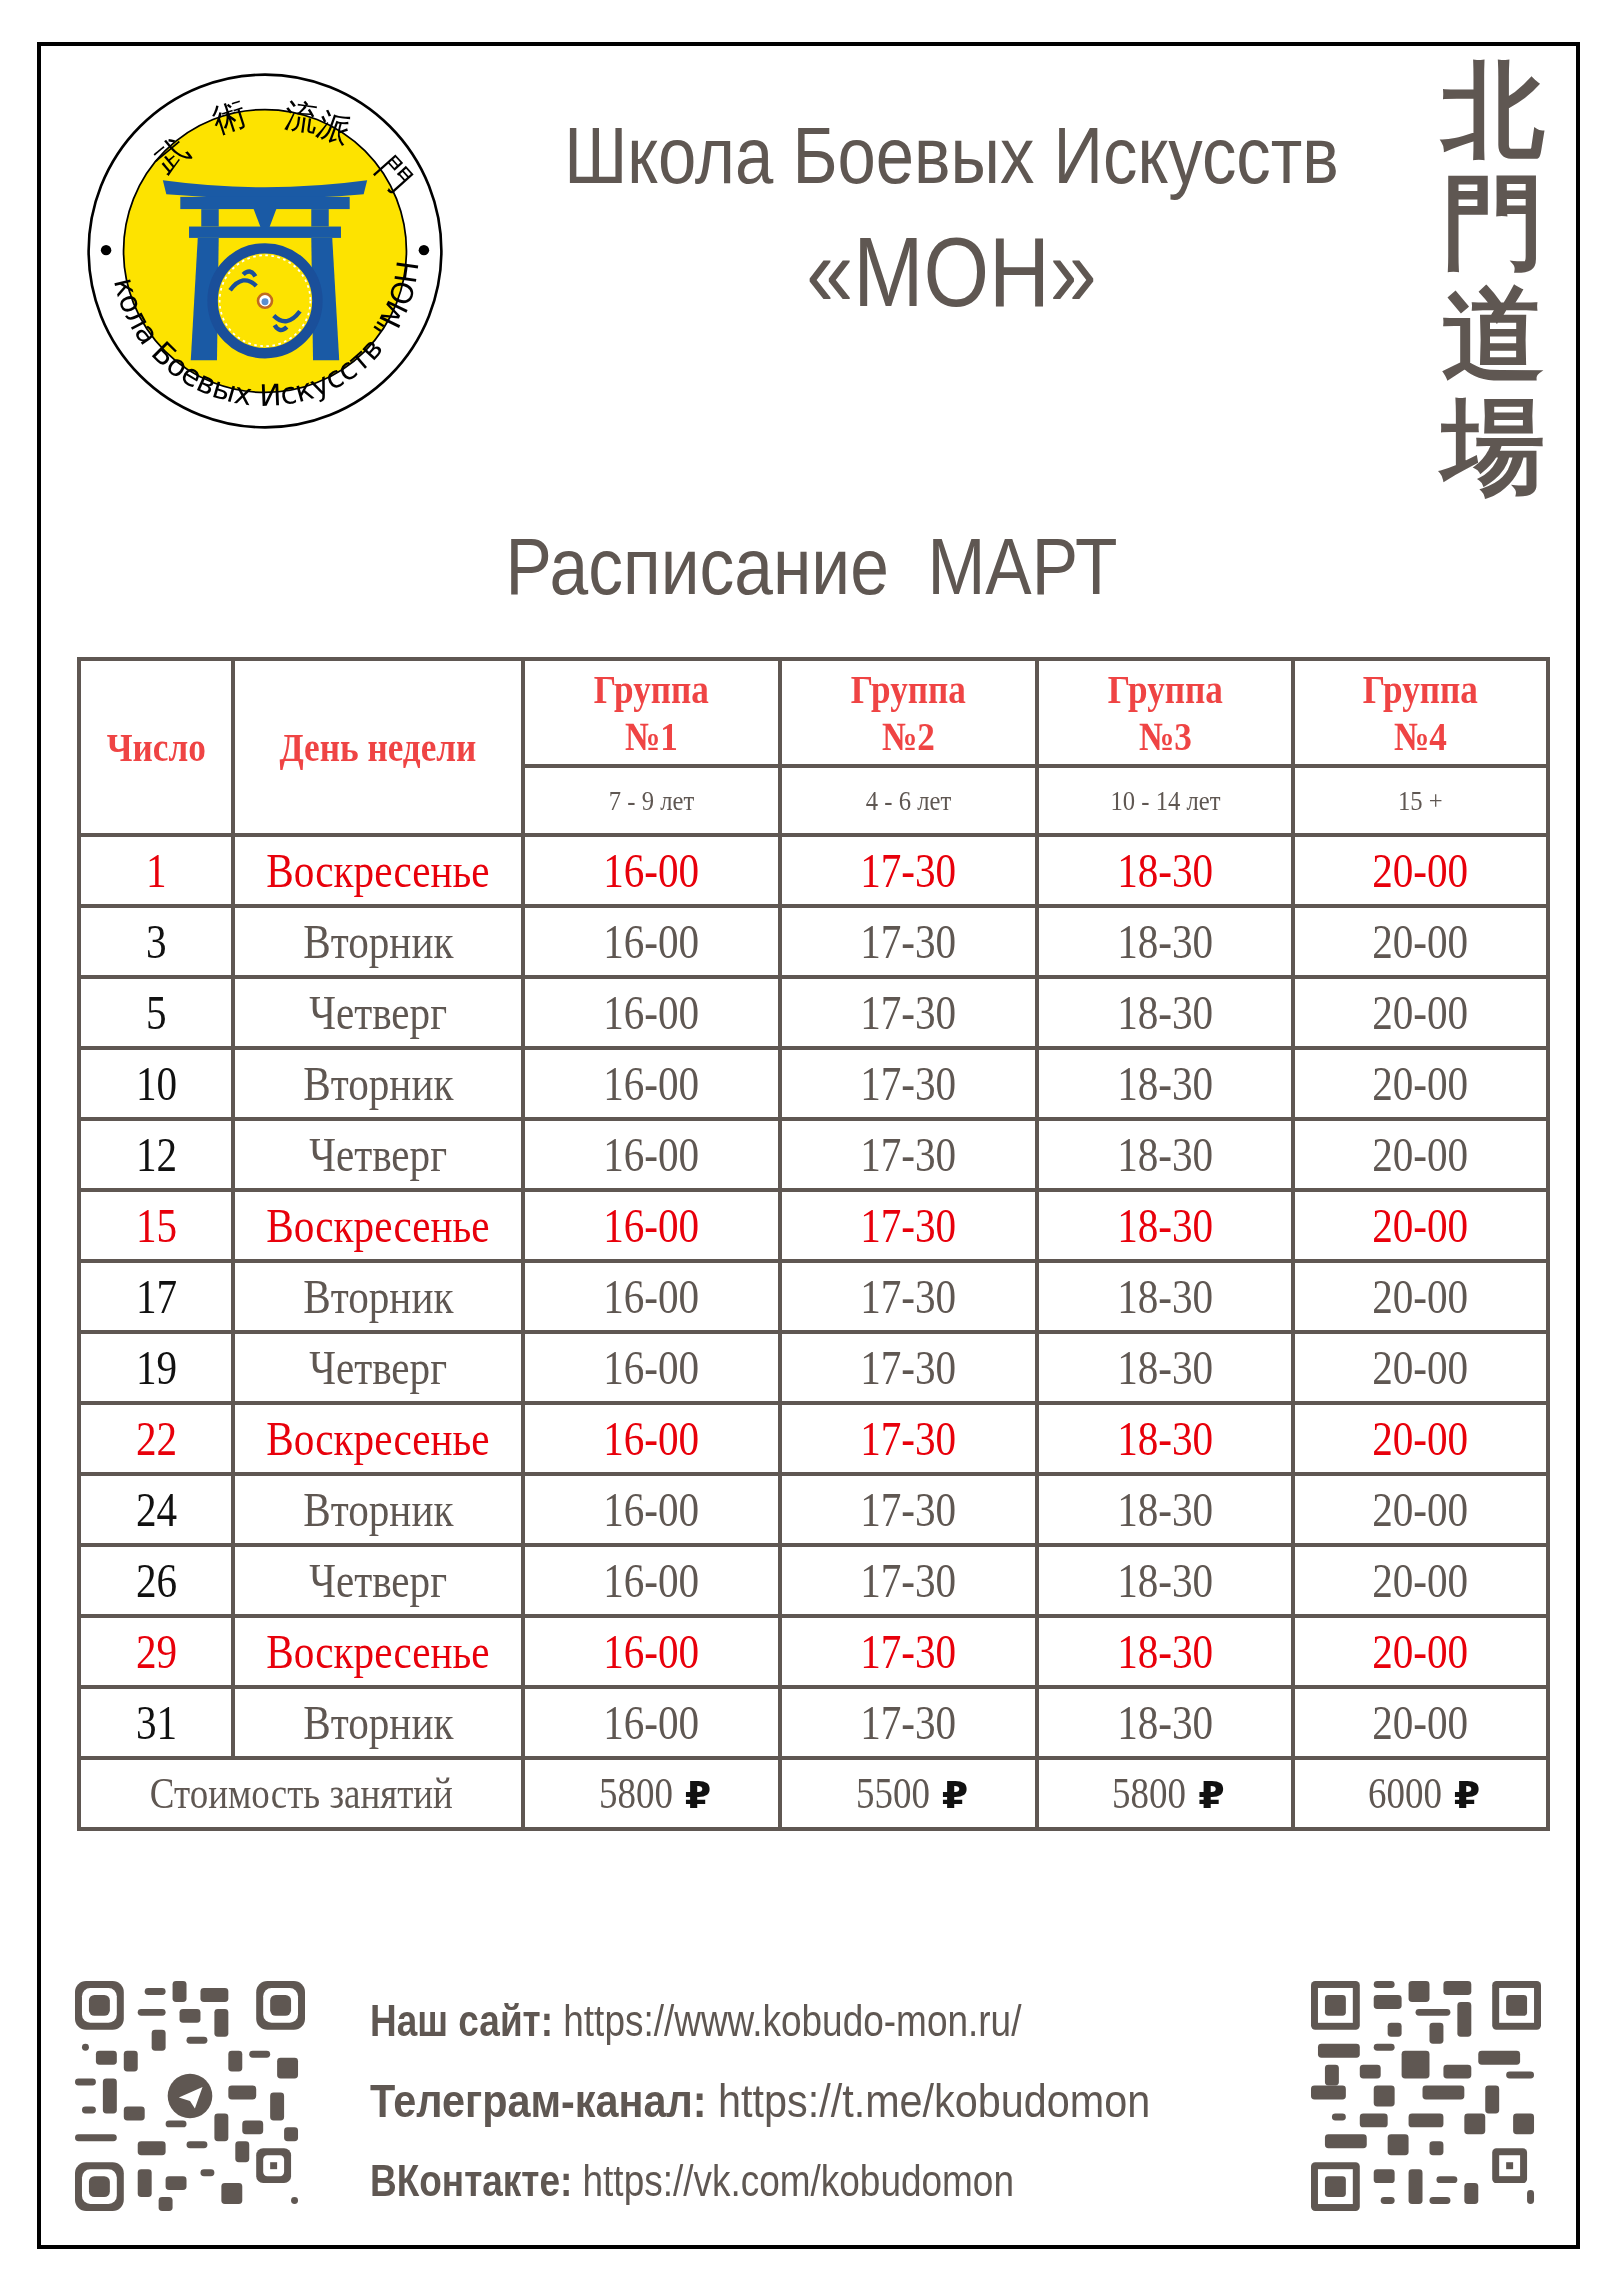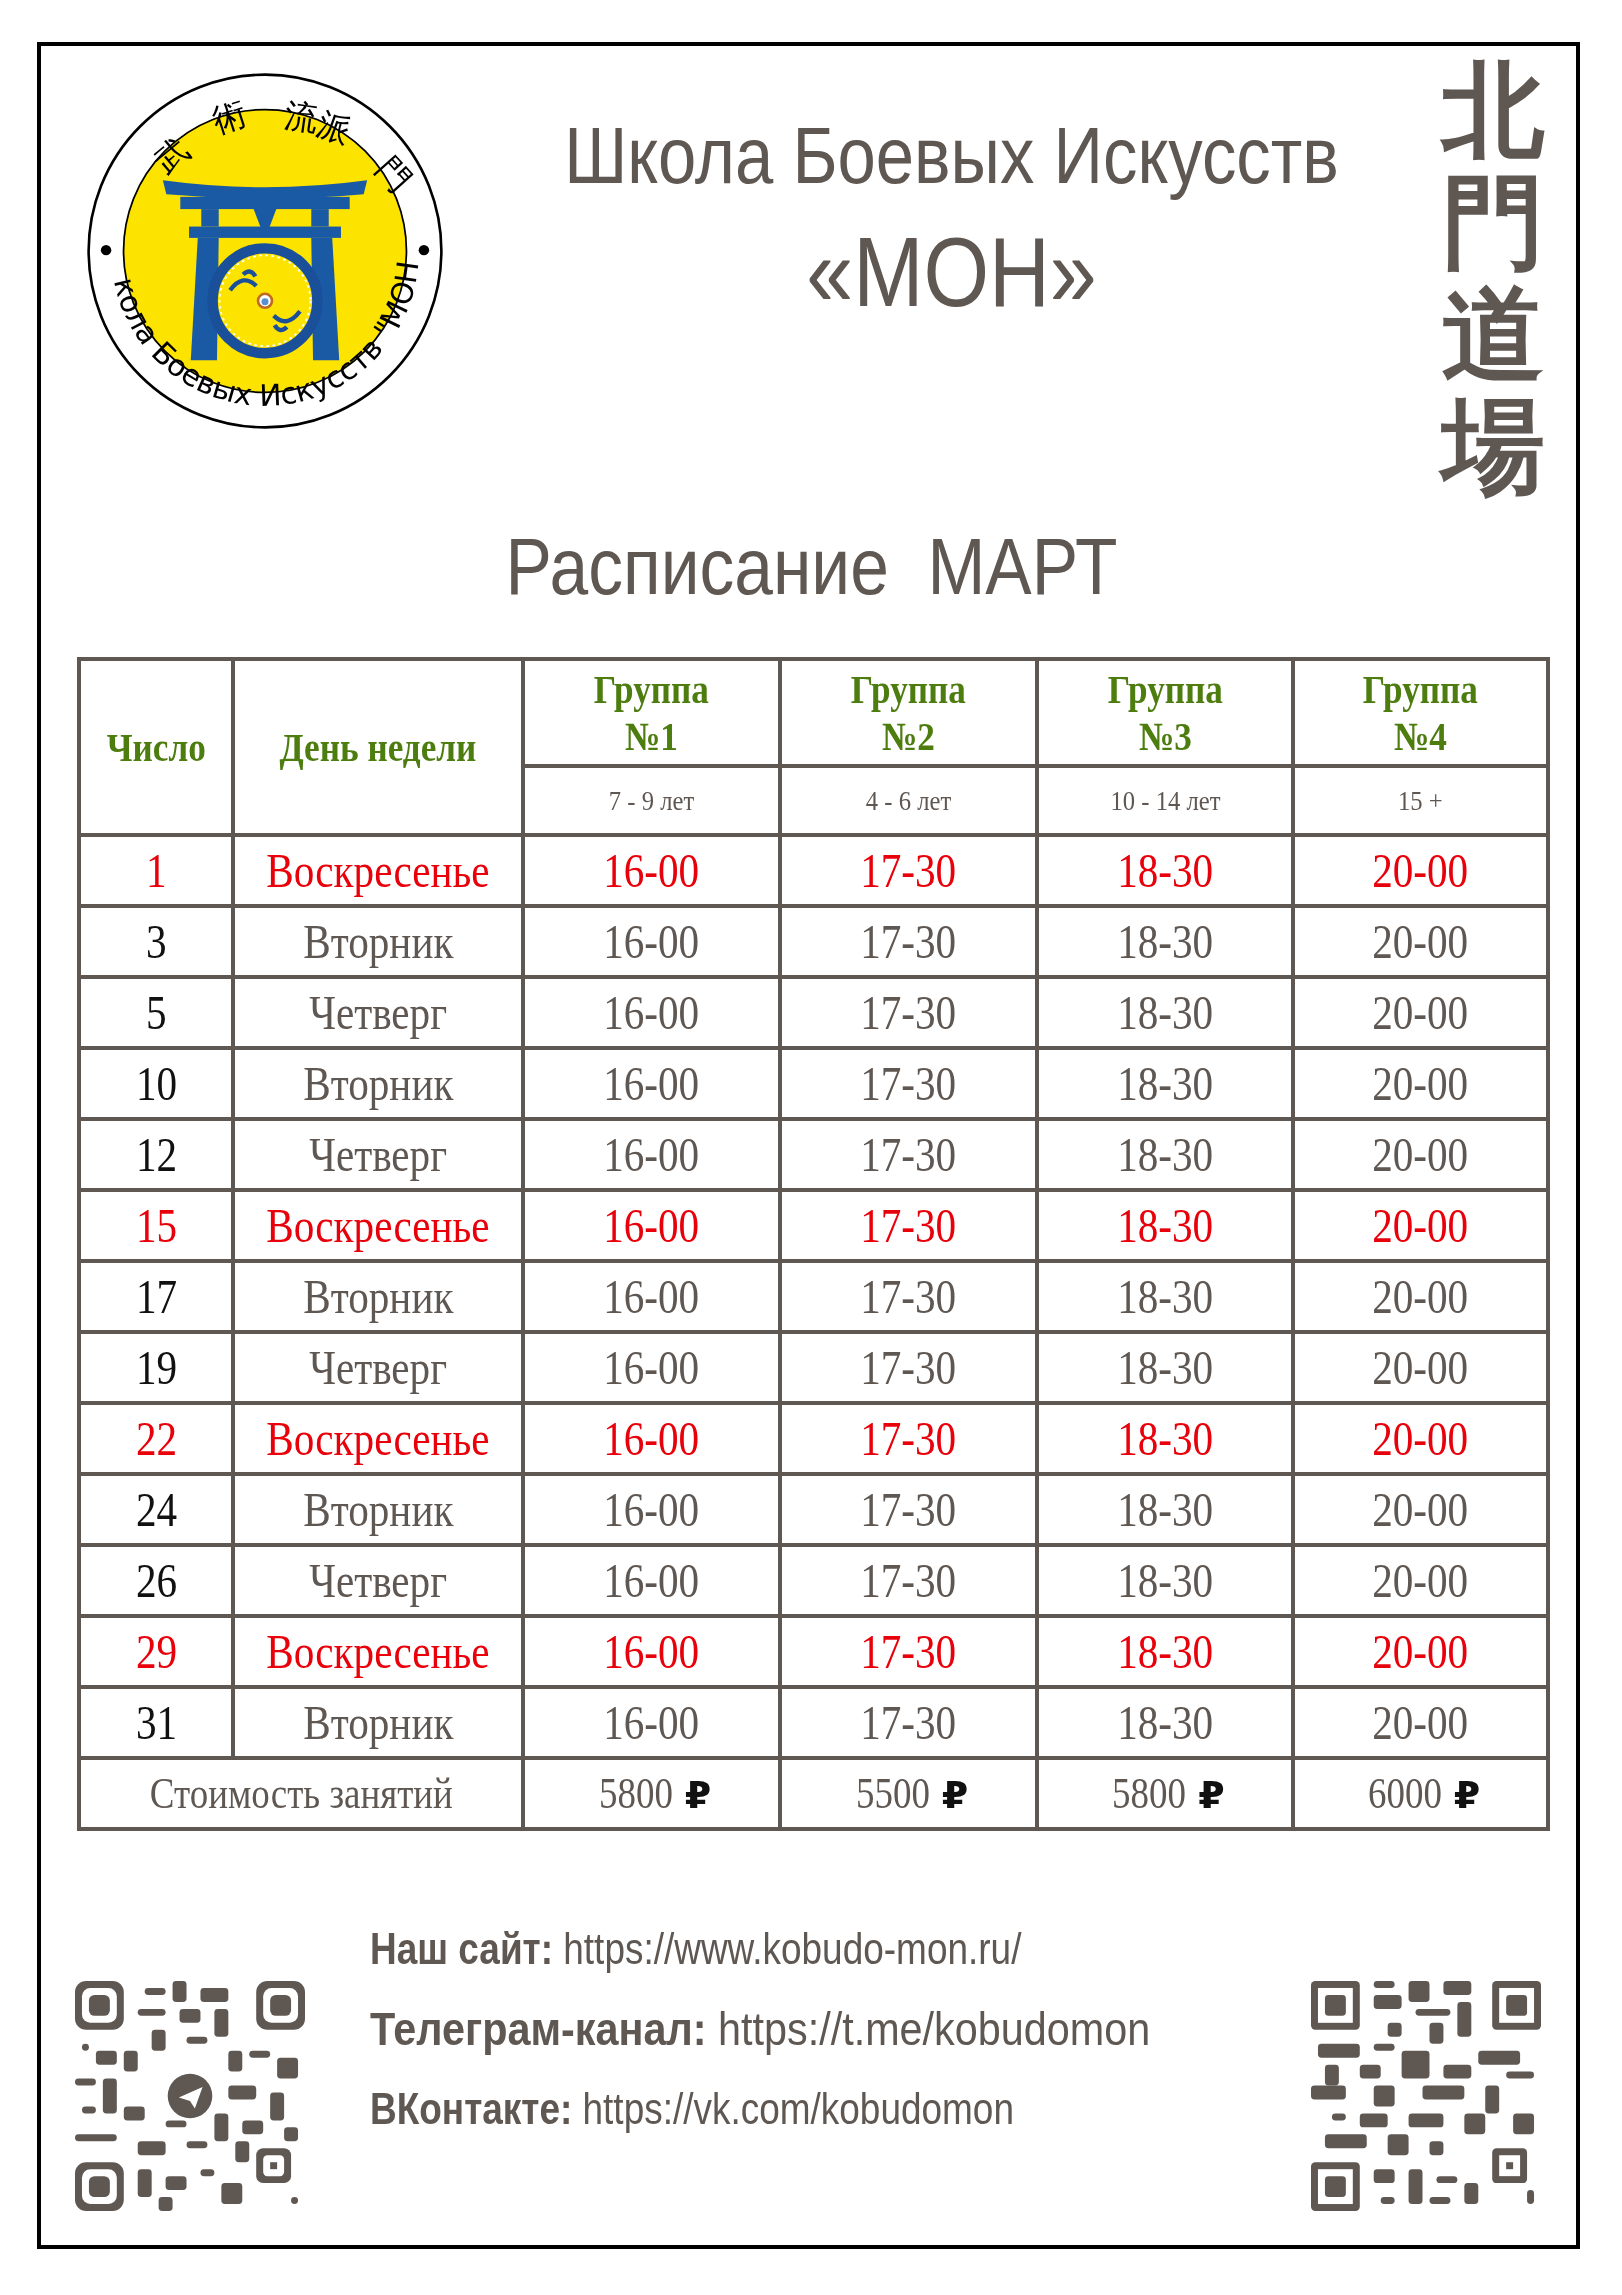--- a/index.html
+++ b/index.html
@@ -12,35 +12,35 @@
   .kanji { left:1438px; width:110px; top:54px; display:flex; flex-direction:column; align-items:center; }
   .kanji span { font-family:"DejaVu Serif", serif; font-size:103px; line-height:112px; font-weight:bold; color:#5f5752; display:block; }
 
   
   .logo { left:86px; top:72px; width:358px; height:358px; }
 
   
   .tbl { position:absolute; left:77px; top:657px; width:1468px; }
   table { border-collapse:collapse; width:1468px; table-layout:fixed; font-family:"Liberation Serif", serif; }
   td, th { border:4.4px solid #5f5752; text-align:center; padding:0; overflow:hidden; white-space:nowrap; }
-  th { font-weight:bold; color:#4d7c0f; font-size:40px; line-height:47px; }
+  th { font-weight:bold; color:#ef4444; font-size:40px; line-height:47px; }
   .hdr-top td, .hdr-top th { height:103px; }
   .hdr-sub td { height:65px; font-size:28px; color:#5f5752; }
   .row td { height:67px; font-size:49px; color:#5f5752; }
   .row td .sq { display:inline-block; transform:scaleX(0.84); }
   .row td.num { color:#111; }
   .row.sunday td { color:#e8000b; }
   .cost td { height:67px; font-size:44px; color:#5f5752; }
   .cost td .sq { display:inline-block; transform:scaleX(0.84); }
   .rub { color:#111; font-family:"DejaVu Sans", sans-serif; font-weight:bold; font-size:38px; margin-left:5.2px; }
   .hdr-sub td .sq, th .sq { display:inline-block; transform:scaleX(0.88); }
 
   
   .qr { width:230px; height:230px; }
-  .links { left:370px; top:1909px; width:925px; }
+  .links { left:370px; top:1981px; width:925px; }
   .link-line { height:80px; line-height:80px; font-size:44px; white-space:nowrap; transform-origin:left center; }
   .link-line b { font-weight:bold; }
   .l1 { transform:scaleX(0.84); }
   .l2 { transform:scaleX(0.88); font-size:47px; }
   .l3 { transform:scaleX(0.84); }
 </style>
 </head>
 <body>
 
 <div class="frame"></div>

